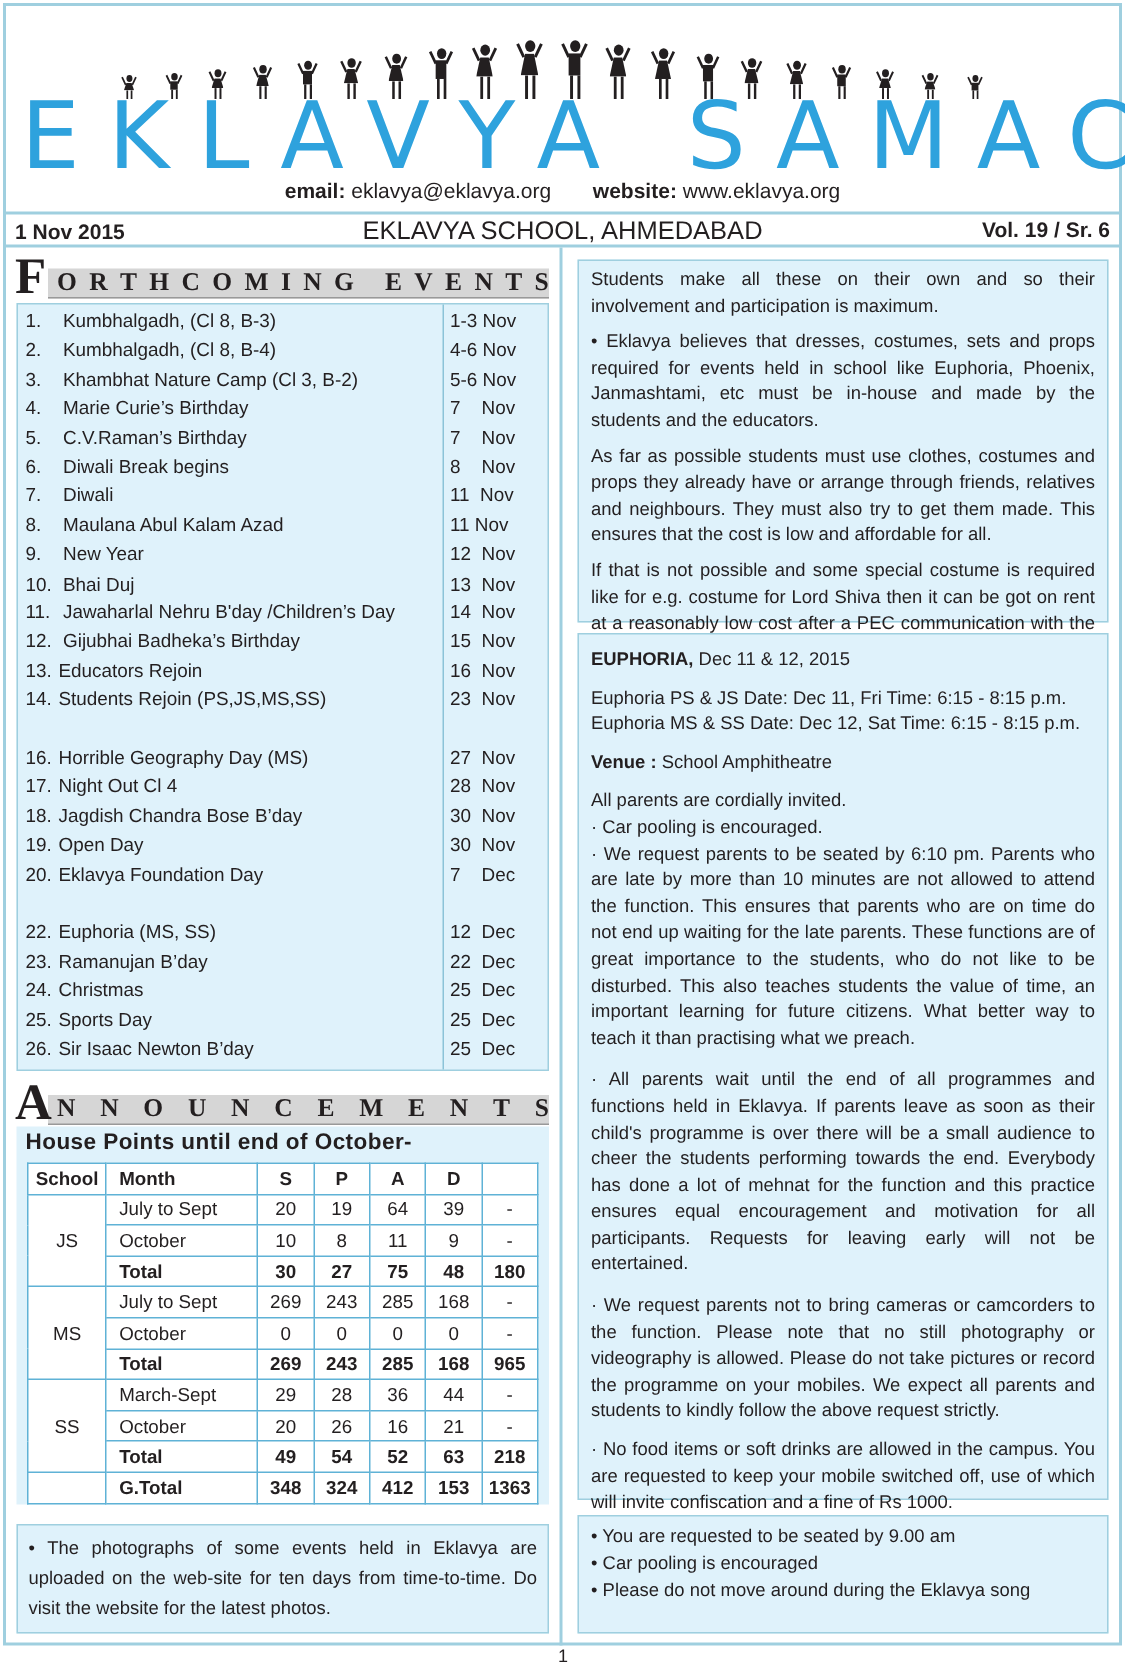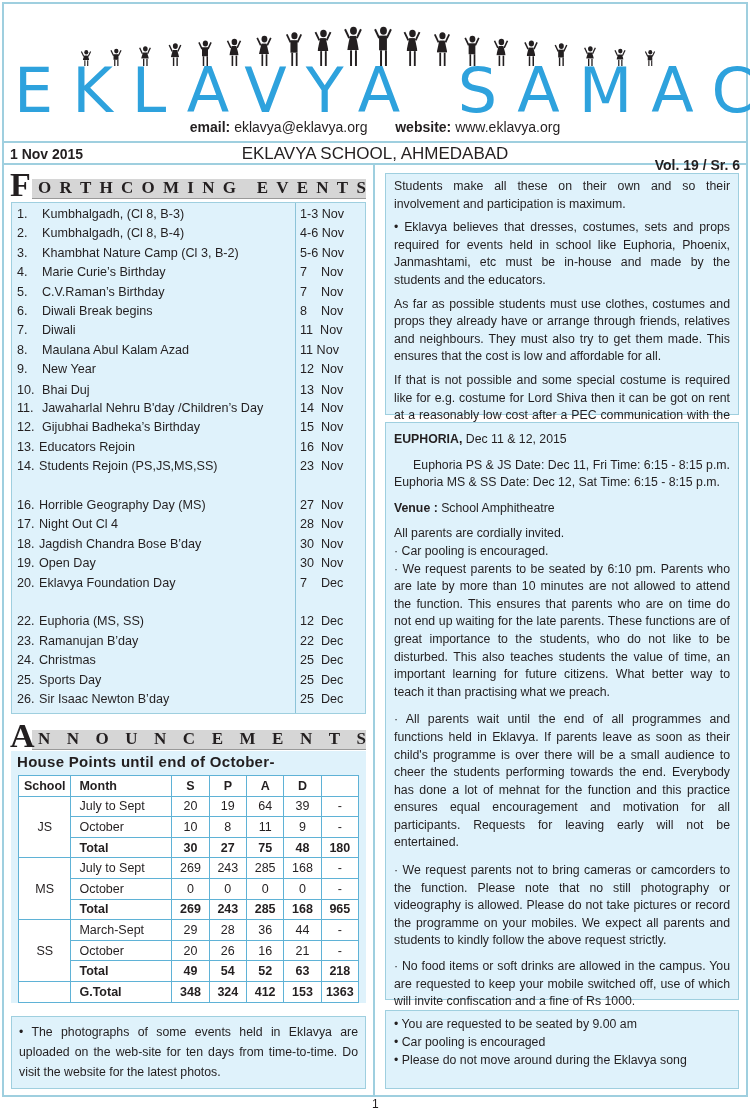--- a/index.html
+++ b/index.html
@@ -22,21 +22,21 @@
   .dancer .arm.r { right: 1px; transform: rotate(25deg); }
 
   .title { position: absolute; left: 14px; top: 56px; width: 730px; font-family: "DejaVu Sans", sans-serif; font-size: 62px; color: #2ea2dd; letter-spacing: 19px; white-space: nowrap; font-weight: normal; line-height: 70px; }
   .contact { position: absolute; left: 0; top: 119px; width: 750px; text-align: center; font-size: 14px; color: #231f20; font-family: "Liberation Sans", sans-serif; }
   .contact b { font-weight: bold; }
   .contact .gap { display: inline-block; width: 20px; }
 
   .infobar { position: absolute; left: 2px; top: 141px; width: 746px; height: 24px; border-top: 2px solid #9fcfdf; border-bottom: 2px solid #9fcfdf; font-family: "Liberation Sans", sans-serif; }
   .infobar .date { position: absolute; left: 8px; top: 3px; font-size: 14px; font-weight: bold; }
   .infobar .school { position: absolute; left: 0; width: 100%; top: 1px; text-align: center; font-size: 17px; }
-  .infobar .vol { position: absolute; right: 8px; top: 14px; font-size: 14px; font-weight: bold; }
+  .infobar .vol { position: absolute; right: 8px; top: 2px; font-size: 14px; font-weight: bold; }
 
   .col-divider { position: absolute; left: 373px; top: 165px; width: 2px; height: 932px; background: #9fcfdf; }
 
   
   .sec-head { position: absolute; left: 10px; height: 30px; width: 356px; }
   .sec-head .bar { position: absolute; left: 22px; right: 0; top: 7px; height: 20px; background: #d6d6d6; border-bottom: 1px solid #999; }
   .sec-head .cap { position: absolute; left: 0; top: -4px; font-family: "Liberation Serif", "DejaVu Serif", serif; font-size: 34px; font-weight: bold; color: #231f20; line-height: 34px; }
   .sec-head .rest { position: absolute; left: 28px; top: 6px; right: 0; font-family: "Liberation Serif", "DejaVu Serif", serif; font-size: 17px; font-weight: bold; color: #231f20; display: flex; justify-content: space-between; letter-spacing: 0; }
 
   
@@ -574,21 +574,21 @@
 <section class="rbox costume">
   <p>Students make all these on their own and so their involvement and participation is maximum.</p>
   <p>•  Eklavya believes that dresses, costumes, sets and props required for events held in school like Euphoria, Phoenix, Janmashtami, etc must be in-house and made by the students and the educators.</p>
   <p>As far as possible students must use clothes, costumes and props they already have or arrange through friends, relatives and neighbours. They must also try to get them made. This ensures that the cost is low and affordable for all.</p>
   <p>If  that is not possible and some special costume is required like for e.g. costume for Lord Shiva then it can be got on rent at a reasonably low cost after a PEC communication with the class teacher.</p>
 </section>
 
 <section class="rbox euphoria">
   <p class="blk"><b>EUPHORIA,</b><span> Dec 11 &amp; 12, 2015</span></p>
   <div class="blk tight">
-    <p style="text-align:right">Euphoria PS &amp; JS Date: Dec 11, Fri Time: 6:15 - 8:15 p.m.</p>
+    <p style="text-align:left">Euphoria PS &amp; JS Date: Dec 11, Fri Time: 6:15 - 8:15 p.m.</p>
     <p style="text-align:left">Euphoria MS &amp; SS Date: Dec 12, Sat Time: 6:15 - 8:15 p.m.</p>
   </div>
   <p class="blk"><b>Venue :</b><span> School Amphitheatre</span></p>
   <div class="tight">
     <p>All parents are cordially invited.</p>
     <p>· Car pooling is encouraged.</p>
   </div>
   <p style="margin-bottom:10px">· We request parents to be seated by 6:10 pm. Parents who are late by more than 10 minutes are not allowed to attend the function. This ensures that parents who are on time do not end up waiting for the late parents. These functions are of great importance to the students, who do not like to be disturbed. This also teaches students the value of time, an important learning for future citizens. What better way to teach it than practising what we preach.</p>
   <p style="margin-bottom:10px">· All parents wait until the end of all programmes and functions held in Eklavya. If parents leave as soon as their child's programme is over there will be a small audience to cheer the students performing towards the end. Everybody has done a lot of mehnat for the function and this practice ensures equal encouragement and motivation for all participants. Requests for leaving early will not be entertained.</p>
   <p style="margin-bottom:8px">·  We request parents not to bring cameras or camcorders to the function. Please note that no still photography or videography is allowed. Please do not take pictures or record the programme on your mobiles. We expect all parents and students to kindly follow the above request strictly.</p>

